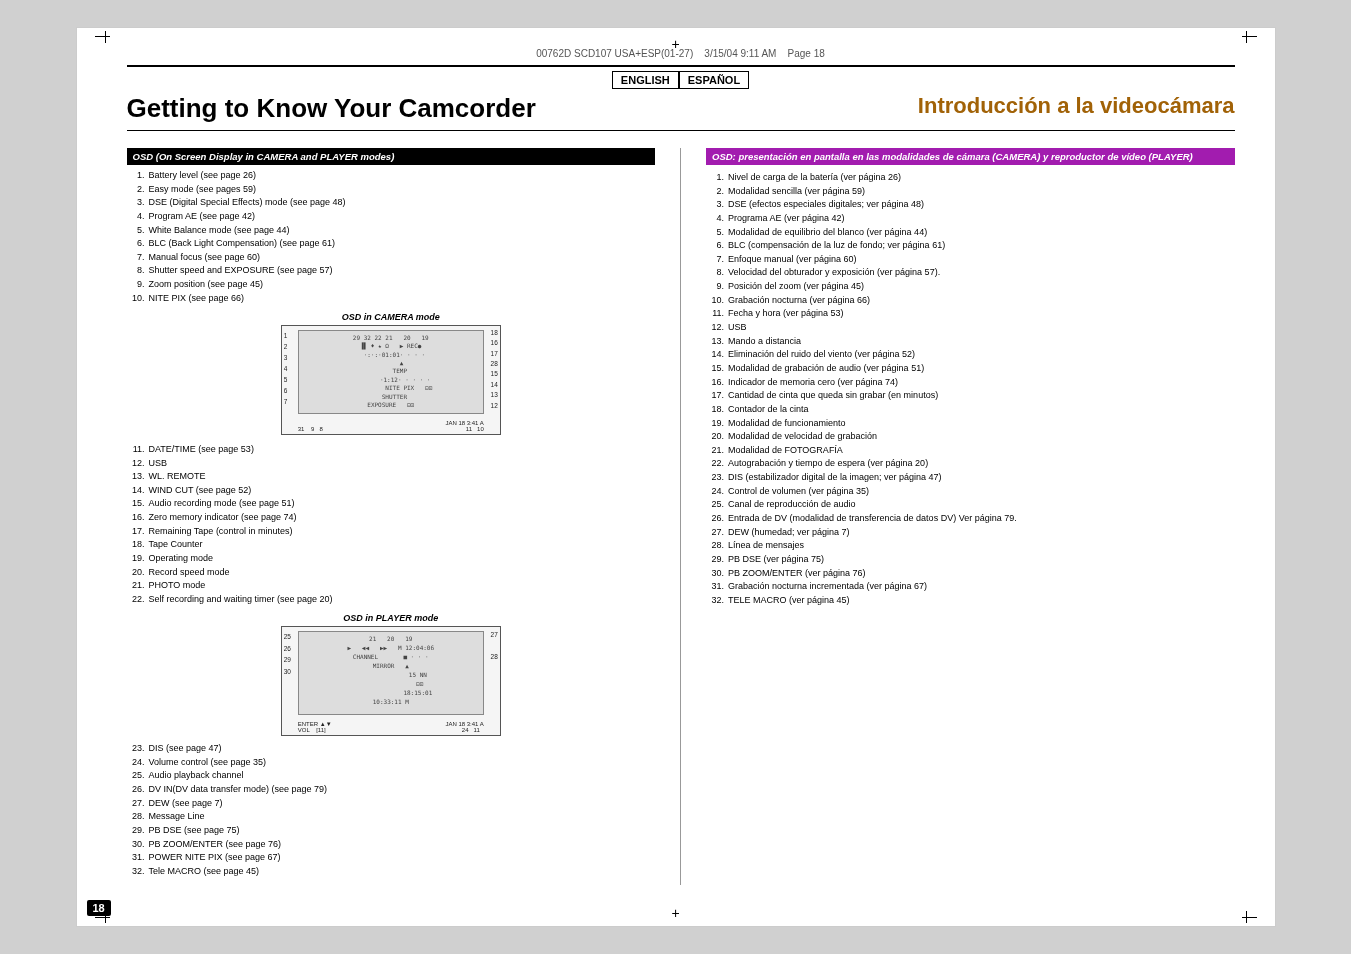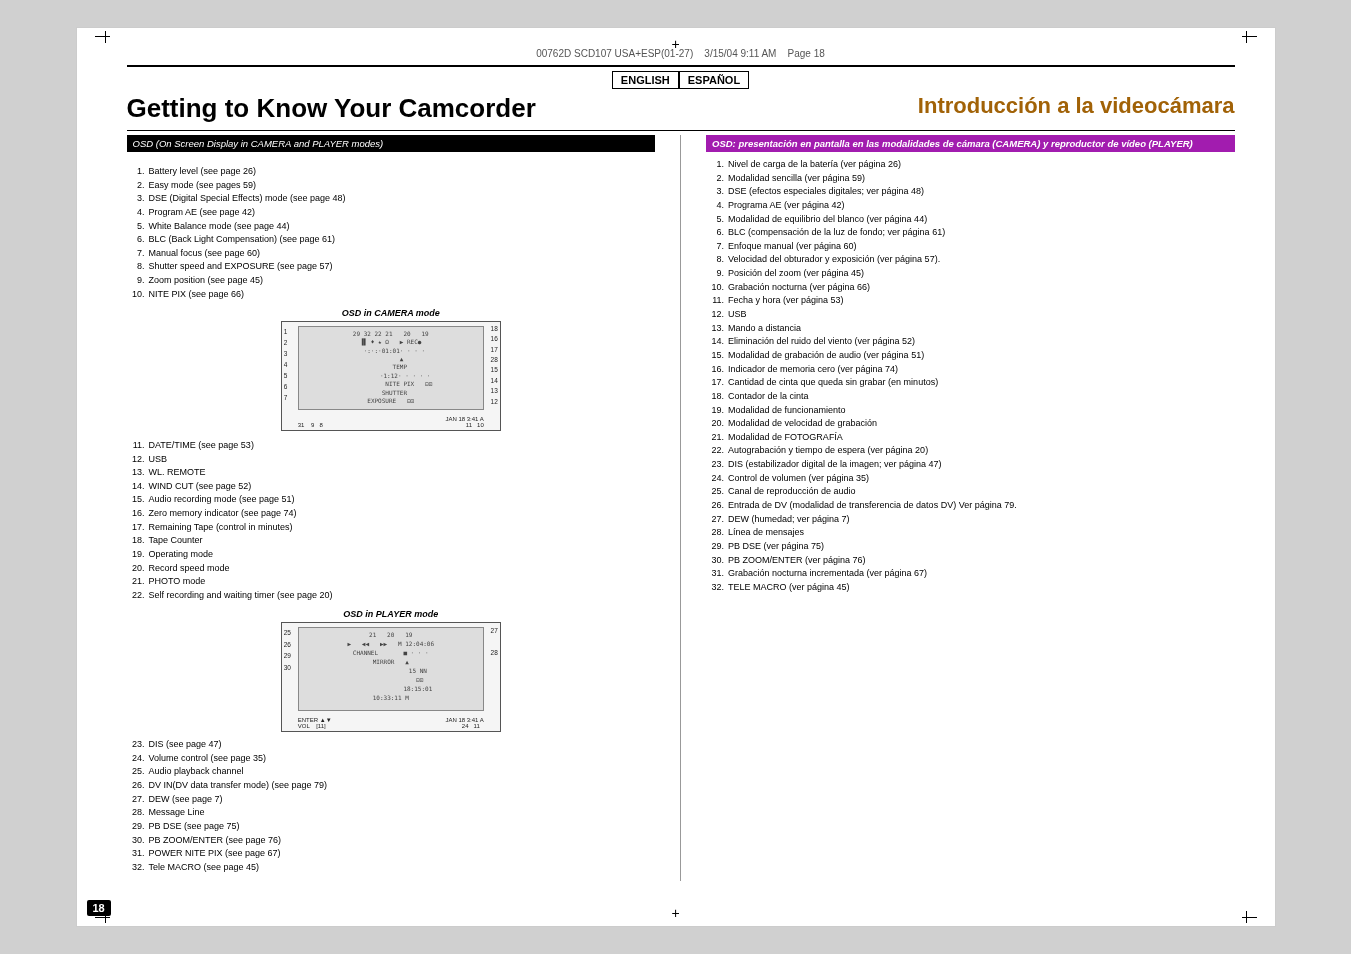--- a/index.html
+++ b/index.html
@@ -54,21 +54,21 @@
     .title-spanish {
       font-size: 22px;
       font-weight: bold;
       color: #a16207;
       flex: 1;
       text-align: right;
     }
     .titles-row {
       display: flex;
       justify-content: center;
-      margin-bottom: 4px;
+      margin-bottom: 17px;
       border-bottom: 1px solid #000;
       padding-bottom: 6px;
     }
     
     .main-content {
       display: flex;
       gap: 20px;
     }
     .col-left {
       flex: 1;
@@ -76,24 +76,24 @@
     }
     .col-right {
       flex: 1;
       font-size: 9.5px;
     }
     
     .osd-header {
       background: #000;
       color: #fff;
       font-size: 9.5px;
-      font-weight: normal;
+      font-weight: bold;
       font-style: italic;
       padding: 3px 6px;
-      margin-bottom: 13px;
+      margin-bottom: 4px;
     }
     
     .numbered-list {
       list-style: none;
       padding: 0;
       margin-bottom: 8px;
     }
     .numbered-list li {
       display: flex;
       gap: 4px;

